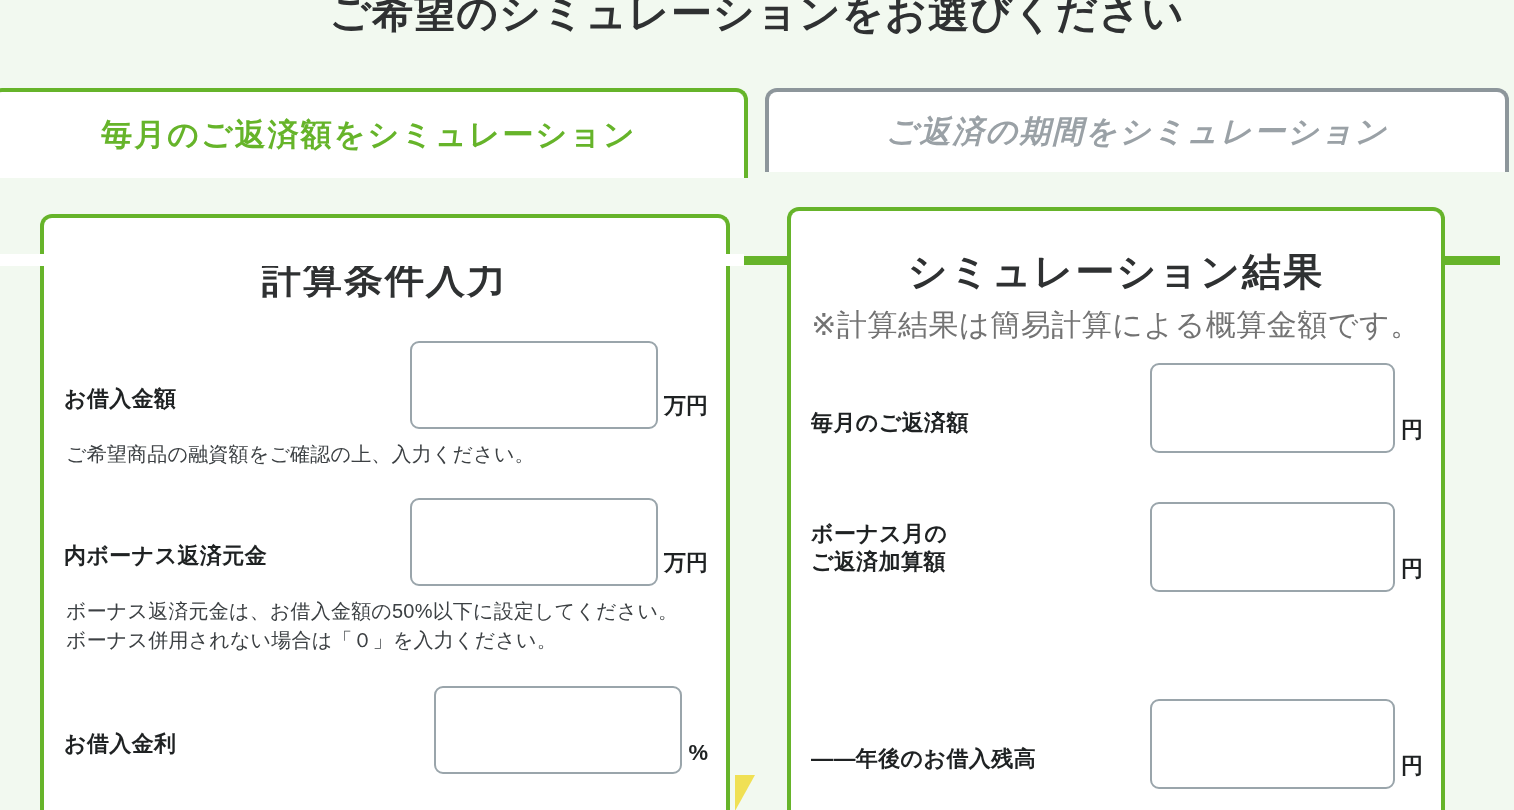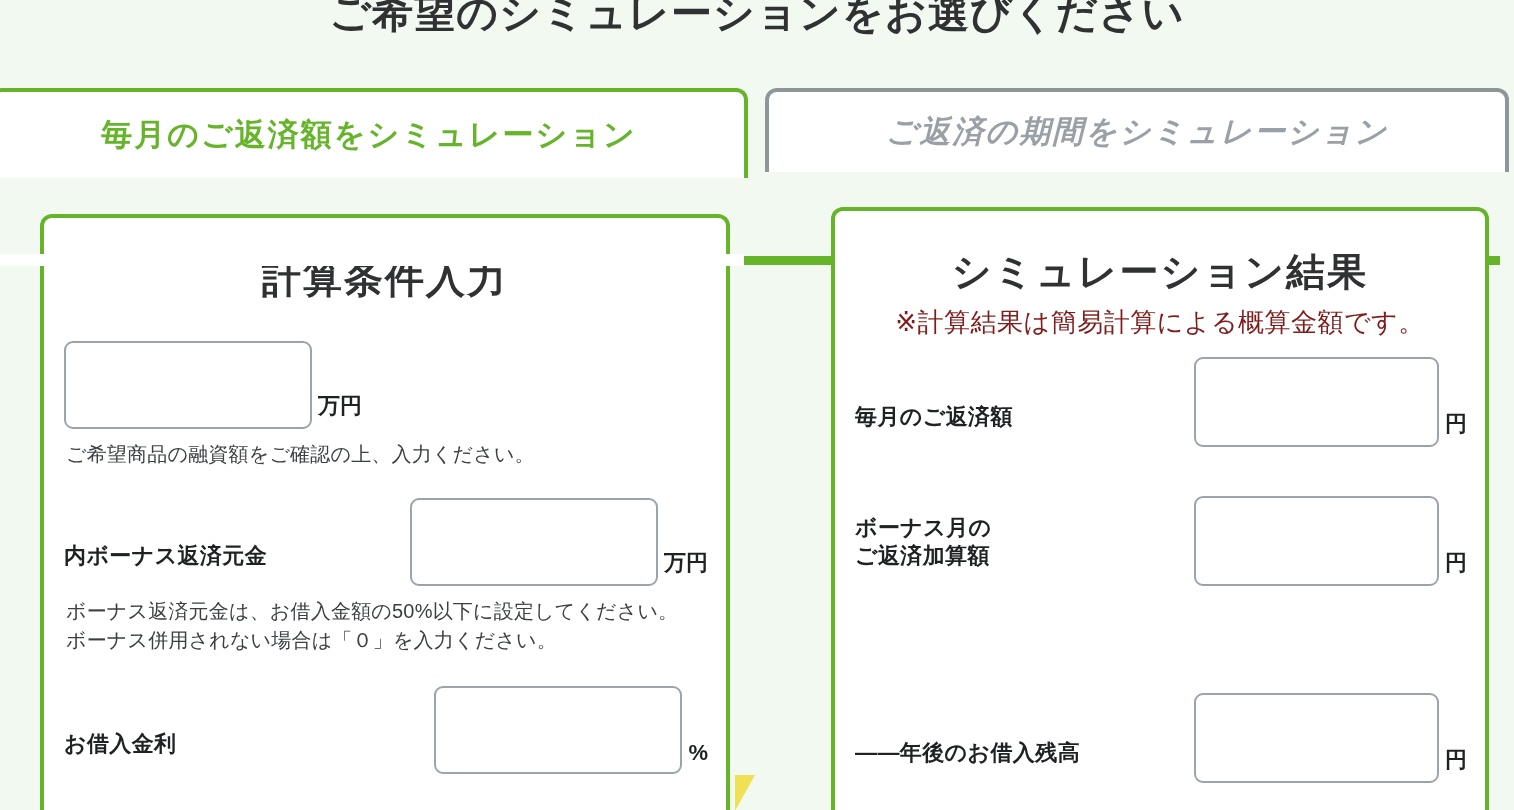--- a/index.html
+++ b/index.html
@@ -112,37 +112,36 @@
     left: 40px;
     top: 214px;
     width: 690px;
     height: 603px;
   }
   .card-right {
     left: 787px;
     top: 207px;
     width: 658px;
     height: 603px;
-    margin-left: 44px;
   }
 
   .card-title {
     margin: 34px 0 0 0;
     text-align: center;
     font-size: 39px;
     font-weight: bold;
     letter-spacing: 2px;
     color: #2f3132;
     white-space: nowrap;
   }
   .card-subtitle {
     margin: 6px 0 0 0;
     text-align: center;
-    font-size: 26px;
-    color: #7f1d1d;
+    font-size: 30px;
+    color: #737373;
     letter-spacing: 0.5px;
     white-space: nowrap;
   }
 
   
   .field-row {
     position: relative;
     display: flex;
     align-items: flex-end;
     padding: 0 18px 0 20px;
@@ -231,20 +230,21 @@
 
     <div class="tab tab-inactive">
       <span>ご返済の期間をシミュレーション</span>
     </div>
   </div>
 
   <div class="card card-left">
     <div class="card-title">計算条件入力</div>
 
     <div class="field-row row-loan">
+      <div class="field-label">お借入金額</div>
       <input class="field-input" type="text" value="" style="">
       <div class="field-unit">万円</div>
     </div>
     <div class="field-note">ご希望商品の融資額をご確認の上、入力ください。</div>
 
     <div class="field-row row-bonus">
       <div class="field-label">内ボーナス返済元金</div>
       <input class="field-input" type="text" value="" style="">
       <div class="field-unit">万円</div>
     </div>

